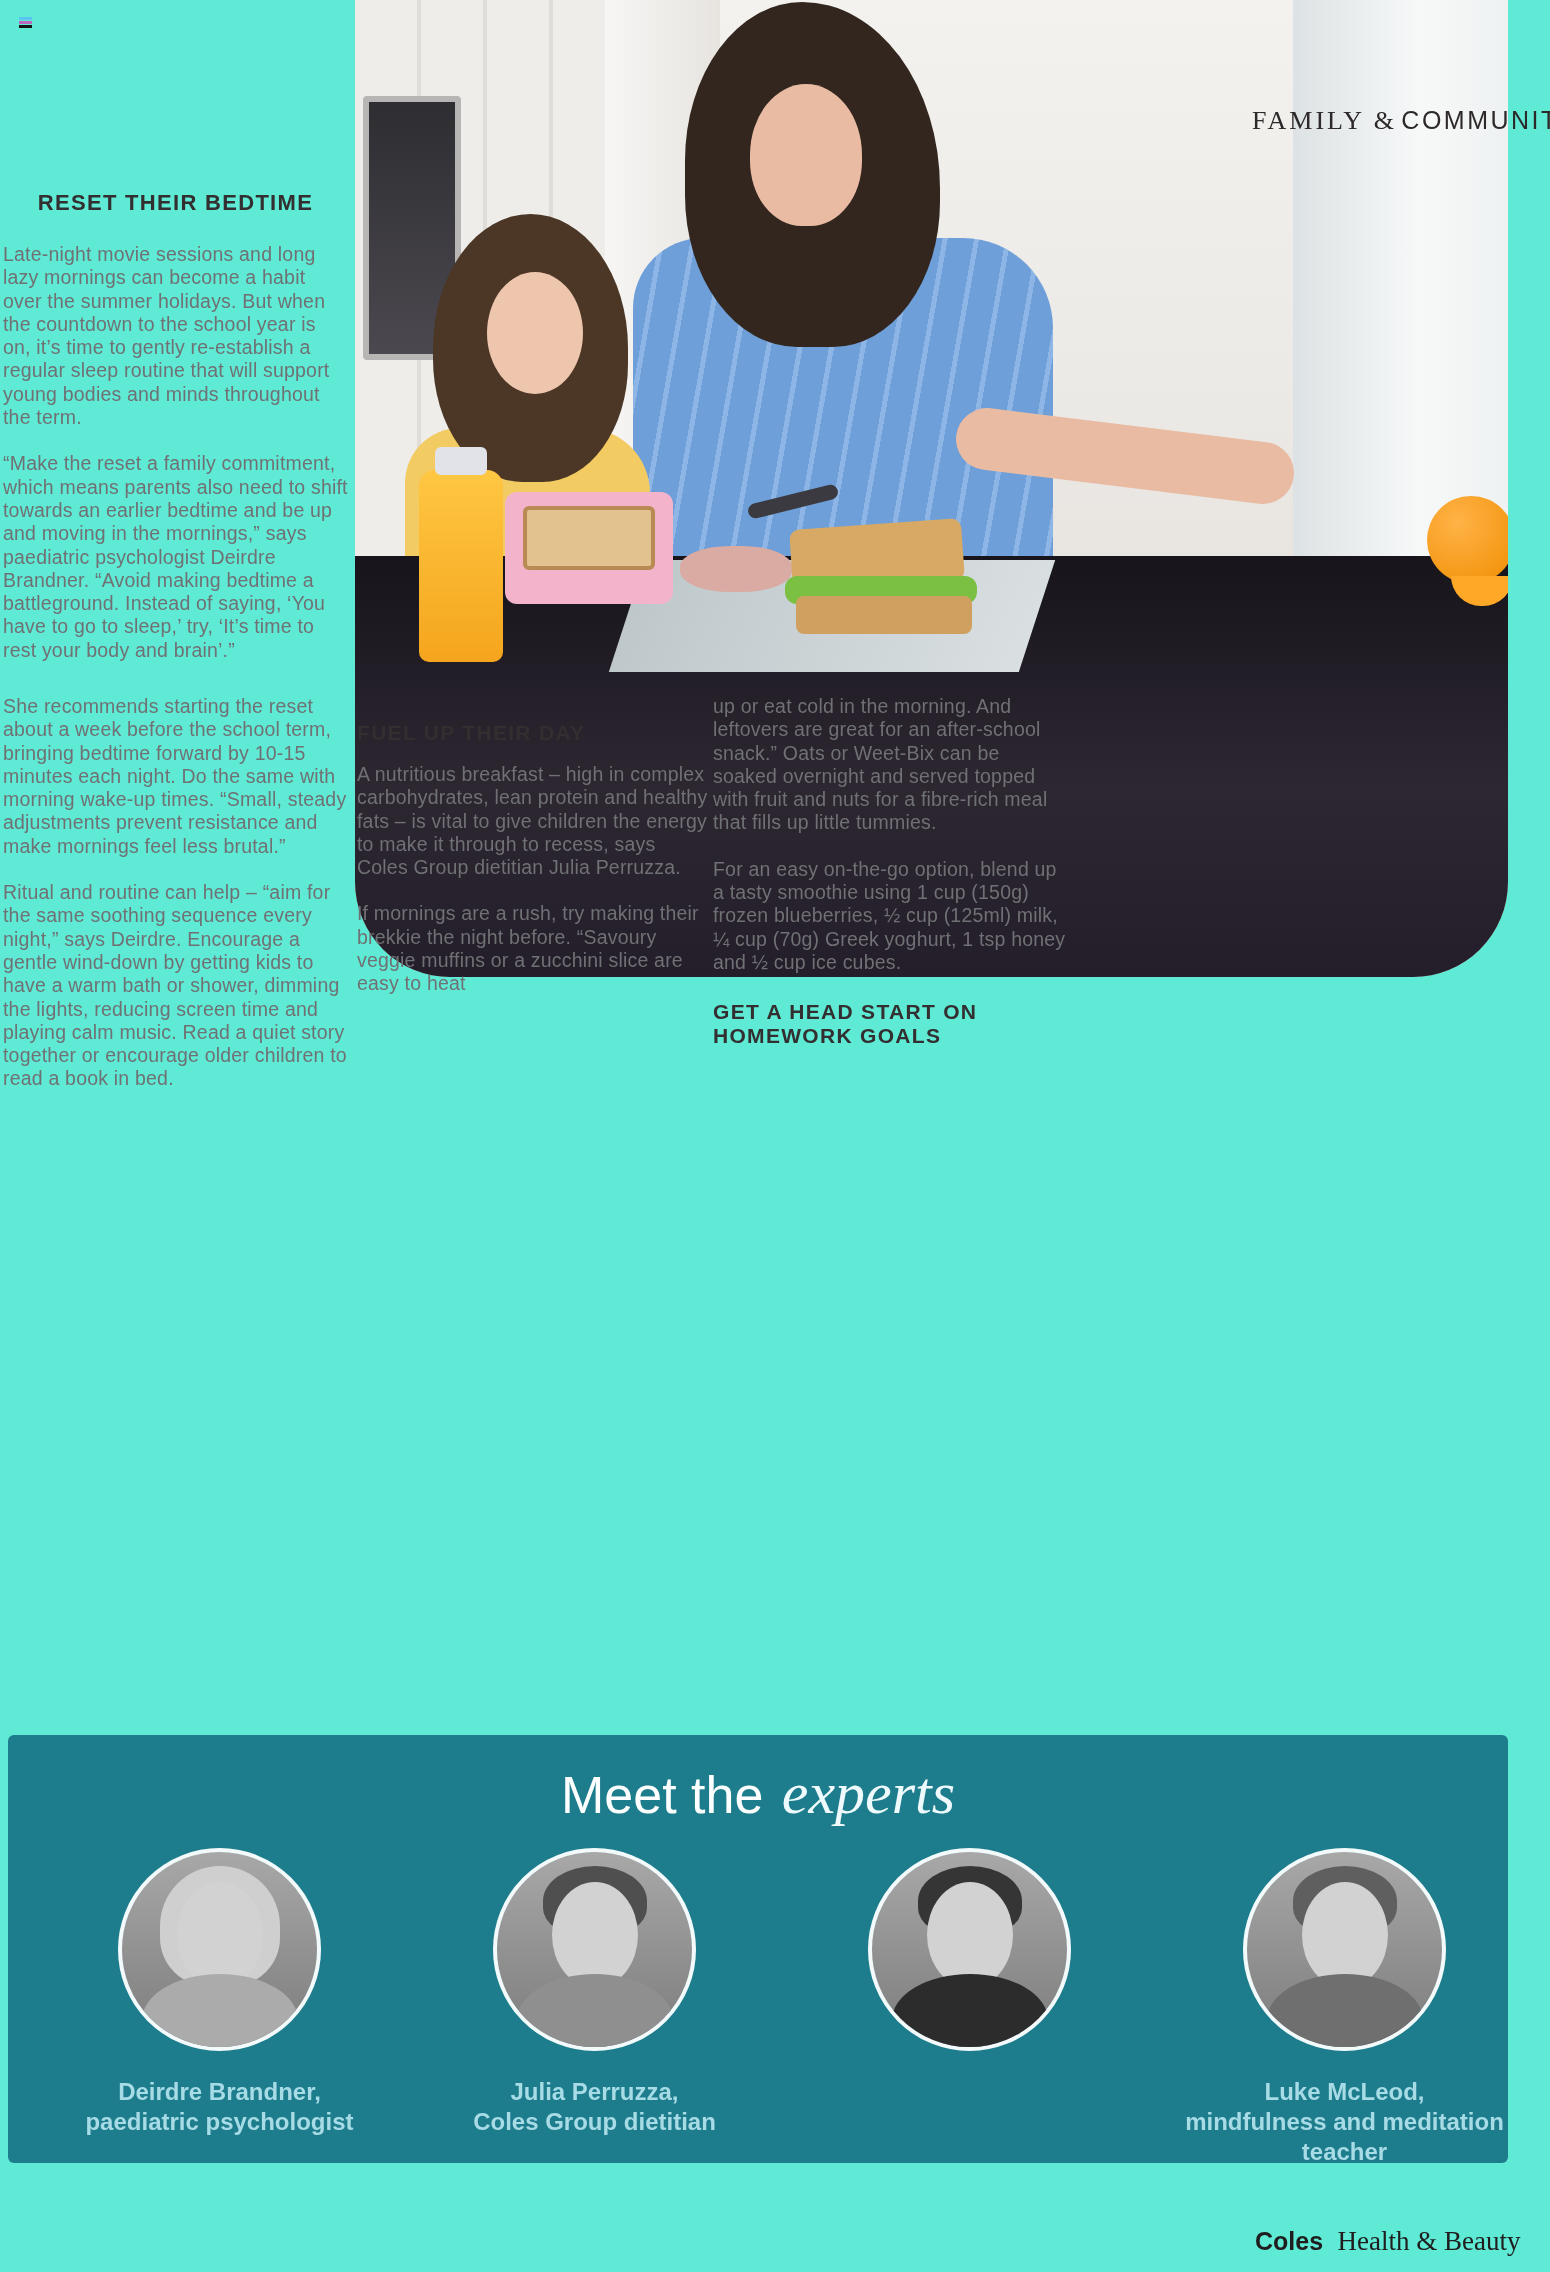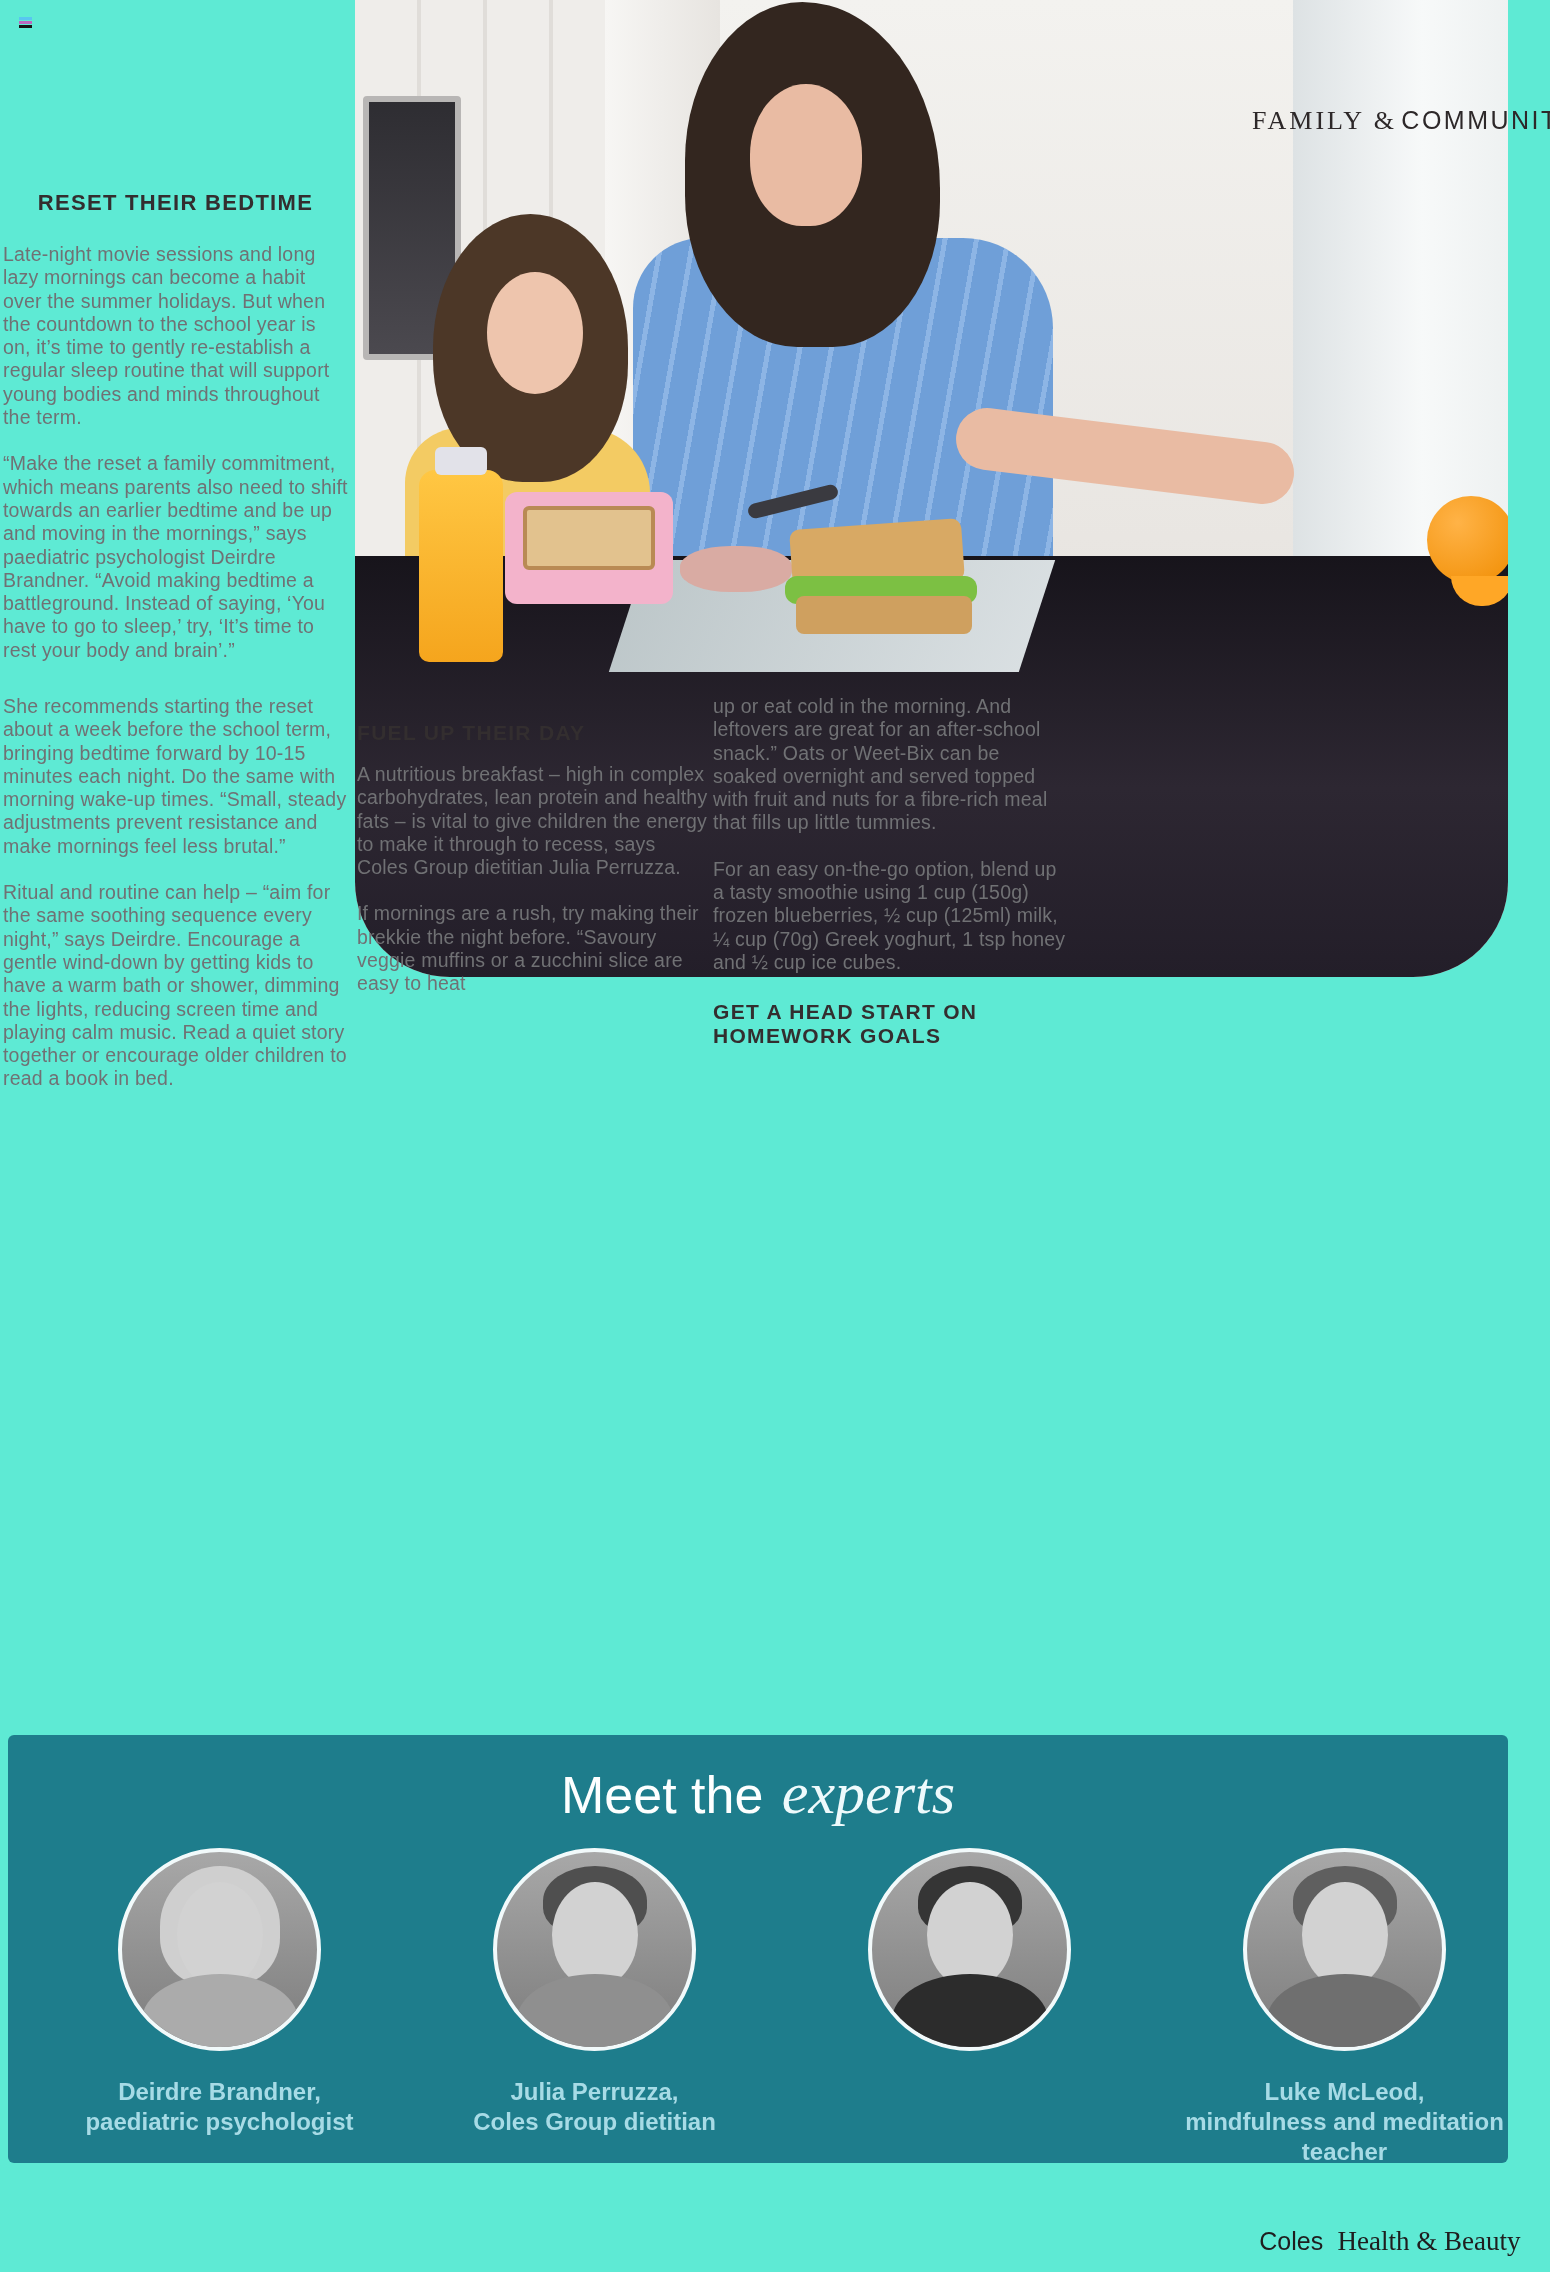--- a/index.html
+++ b/index.html
@@ -115,21 +115,21 @@
   .e2 .po-shoulders { background:#8f8f8f; }
   .e3 .po-hair { background:#353535; }
   .e3 .po-shoulders { background:#2c2c2c; }
   .e4 .po-hair { background:#5f5f5f; }
   .e4 .po-shoulders { background:#6f6f6f; }
   .expert-name { margin:26px auto 0; max-width:330px; color:#a7dbe6;
     font-weight:700; font-size:24px; line-height:30px; }
 
   
   .footer { position:absolute; right:5px; top:2226px; white-space:nowrap; color:#1f1d1e; }
-  .footer-coles { font-weight:400; font-size:25px; }
+  .footer-coles { font-weight:700; font-size:25px; }
   .footer-mag { font-family:"Liberation Serif", serif; font-size:27px; margin-left:10px; }
   .footer-page { font-family:"Liberation Serif", serif; font-size:25px; margin-left:28px; }
 </style>
 </head>
 <body>
 
 <div class="page">
 
   <div class="menu-icon">
     <div class="bar bar-cyan"></div>

